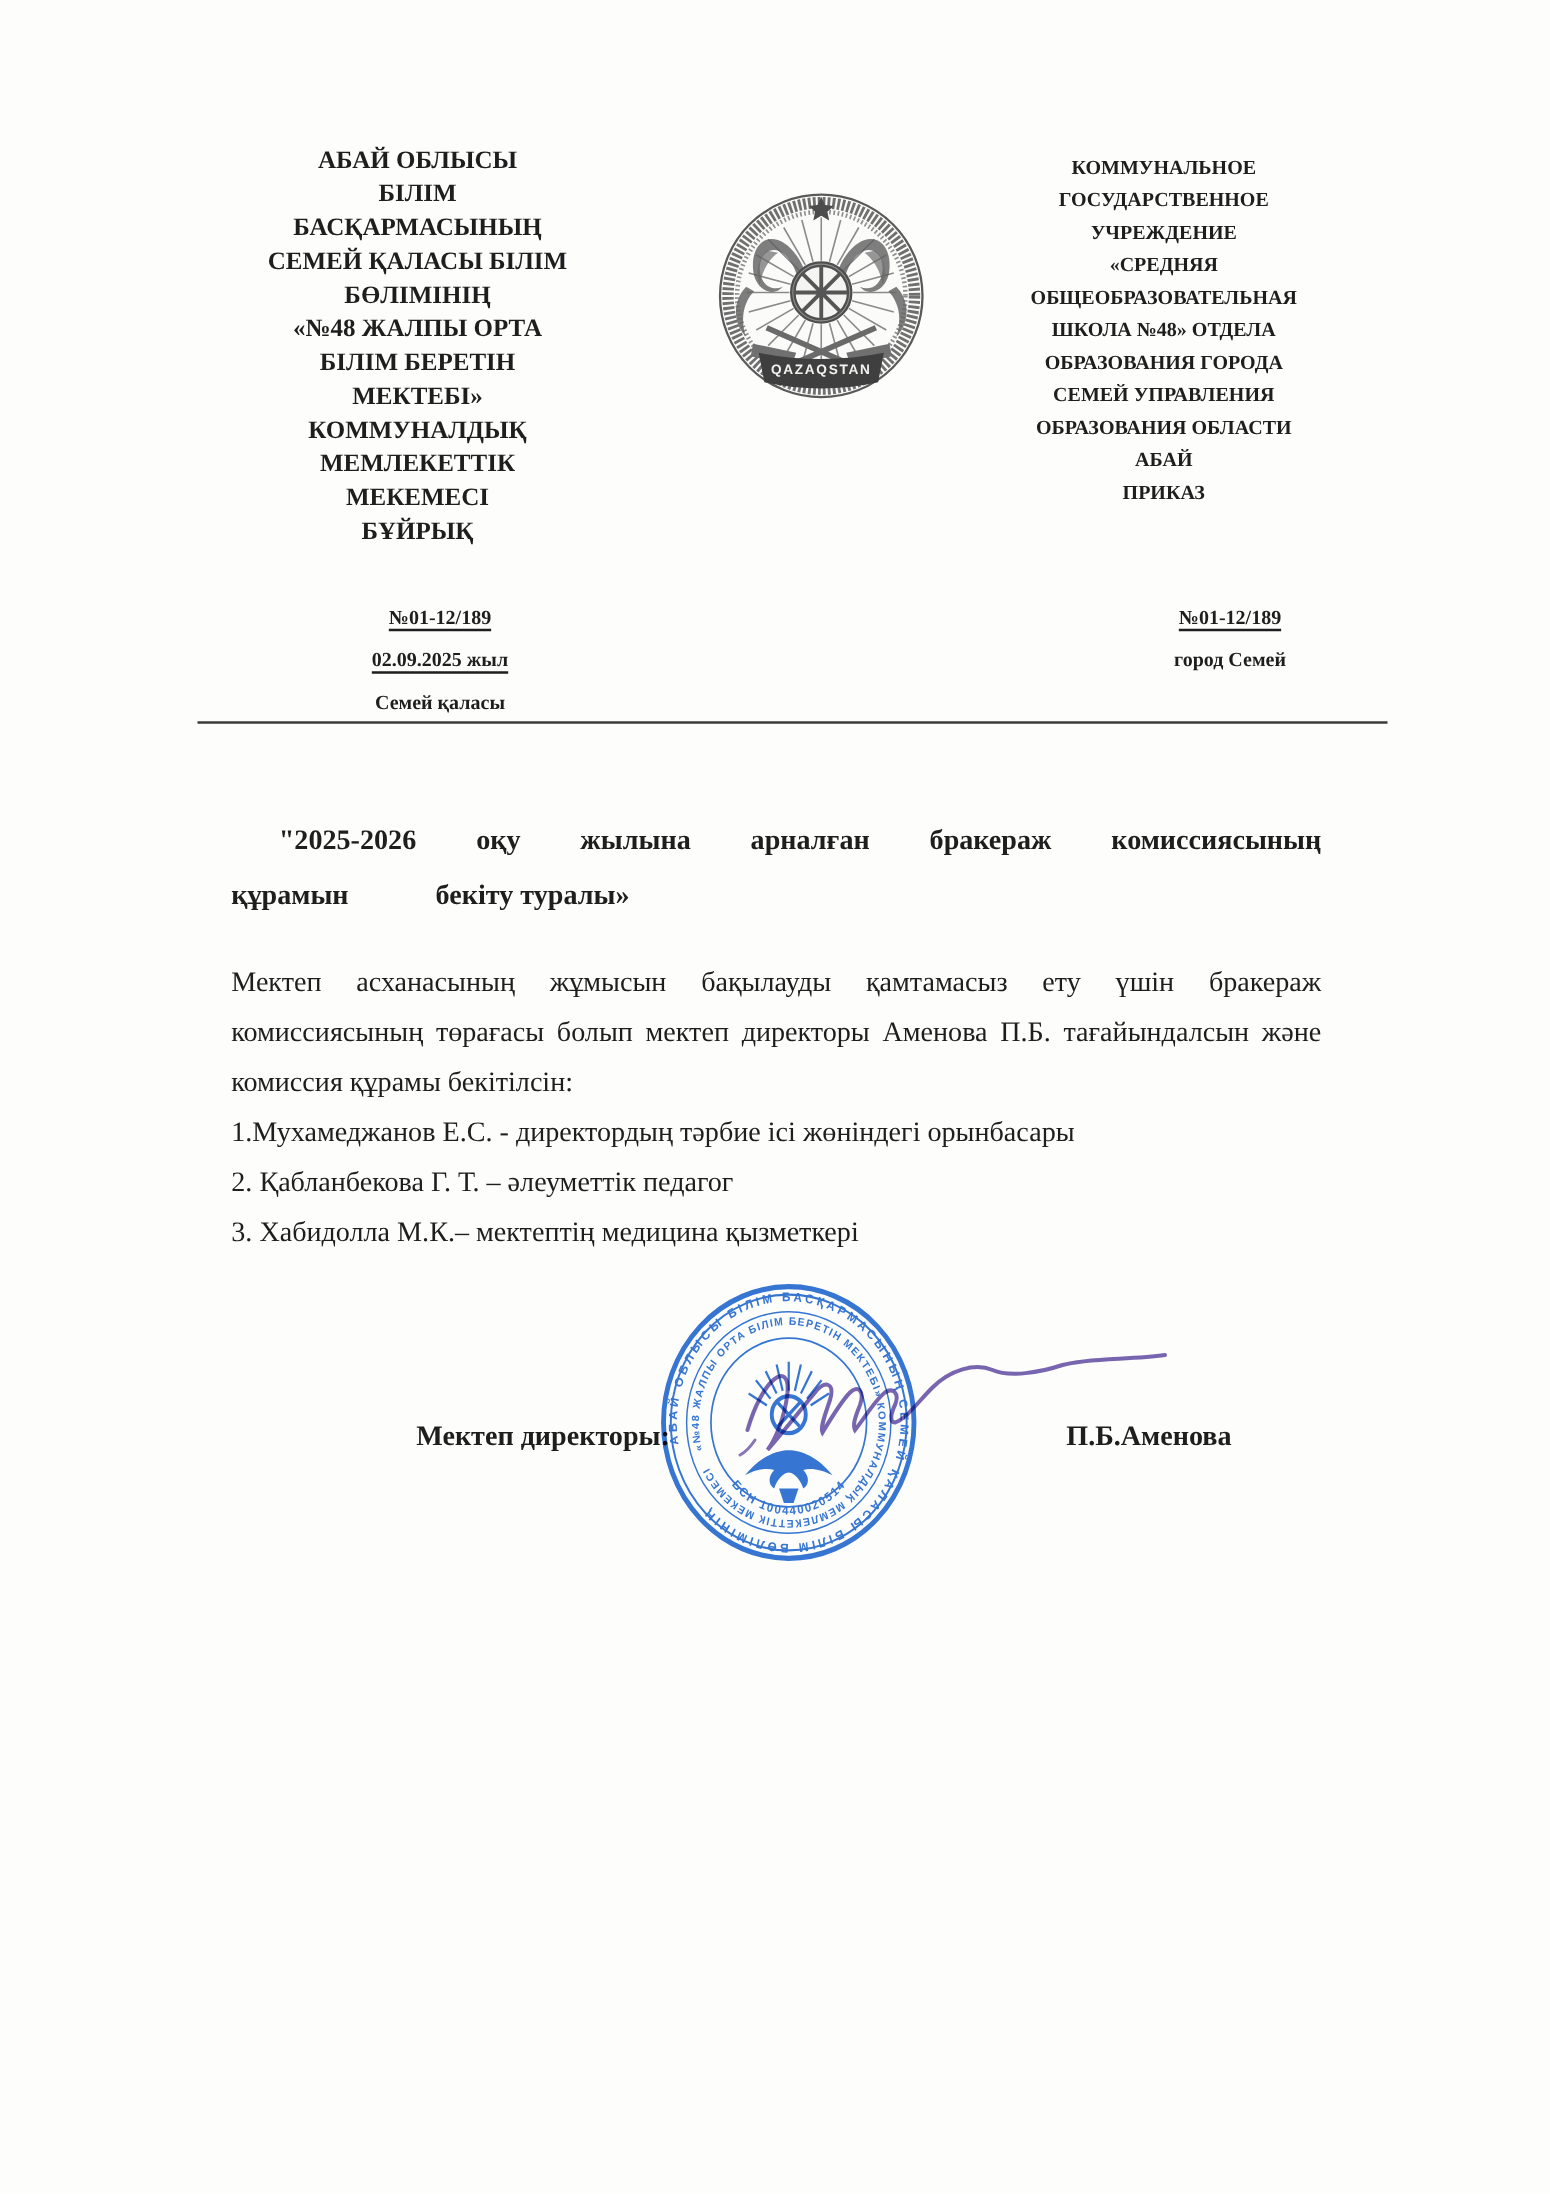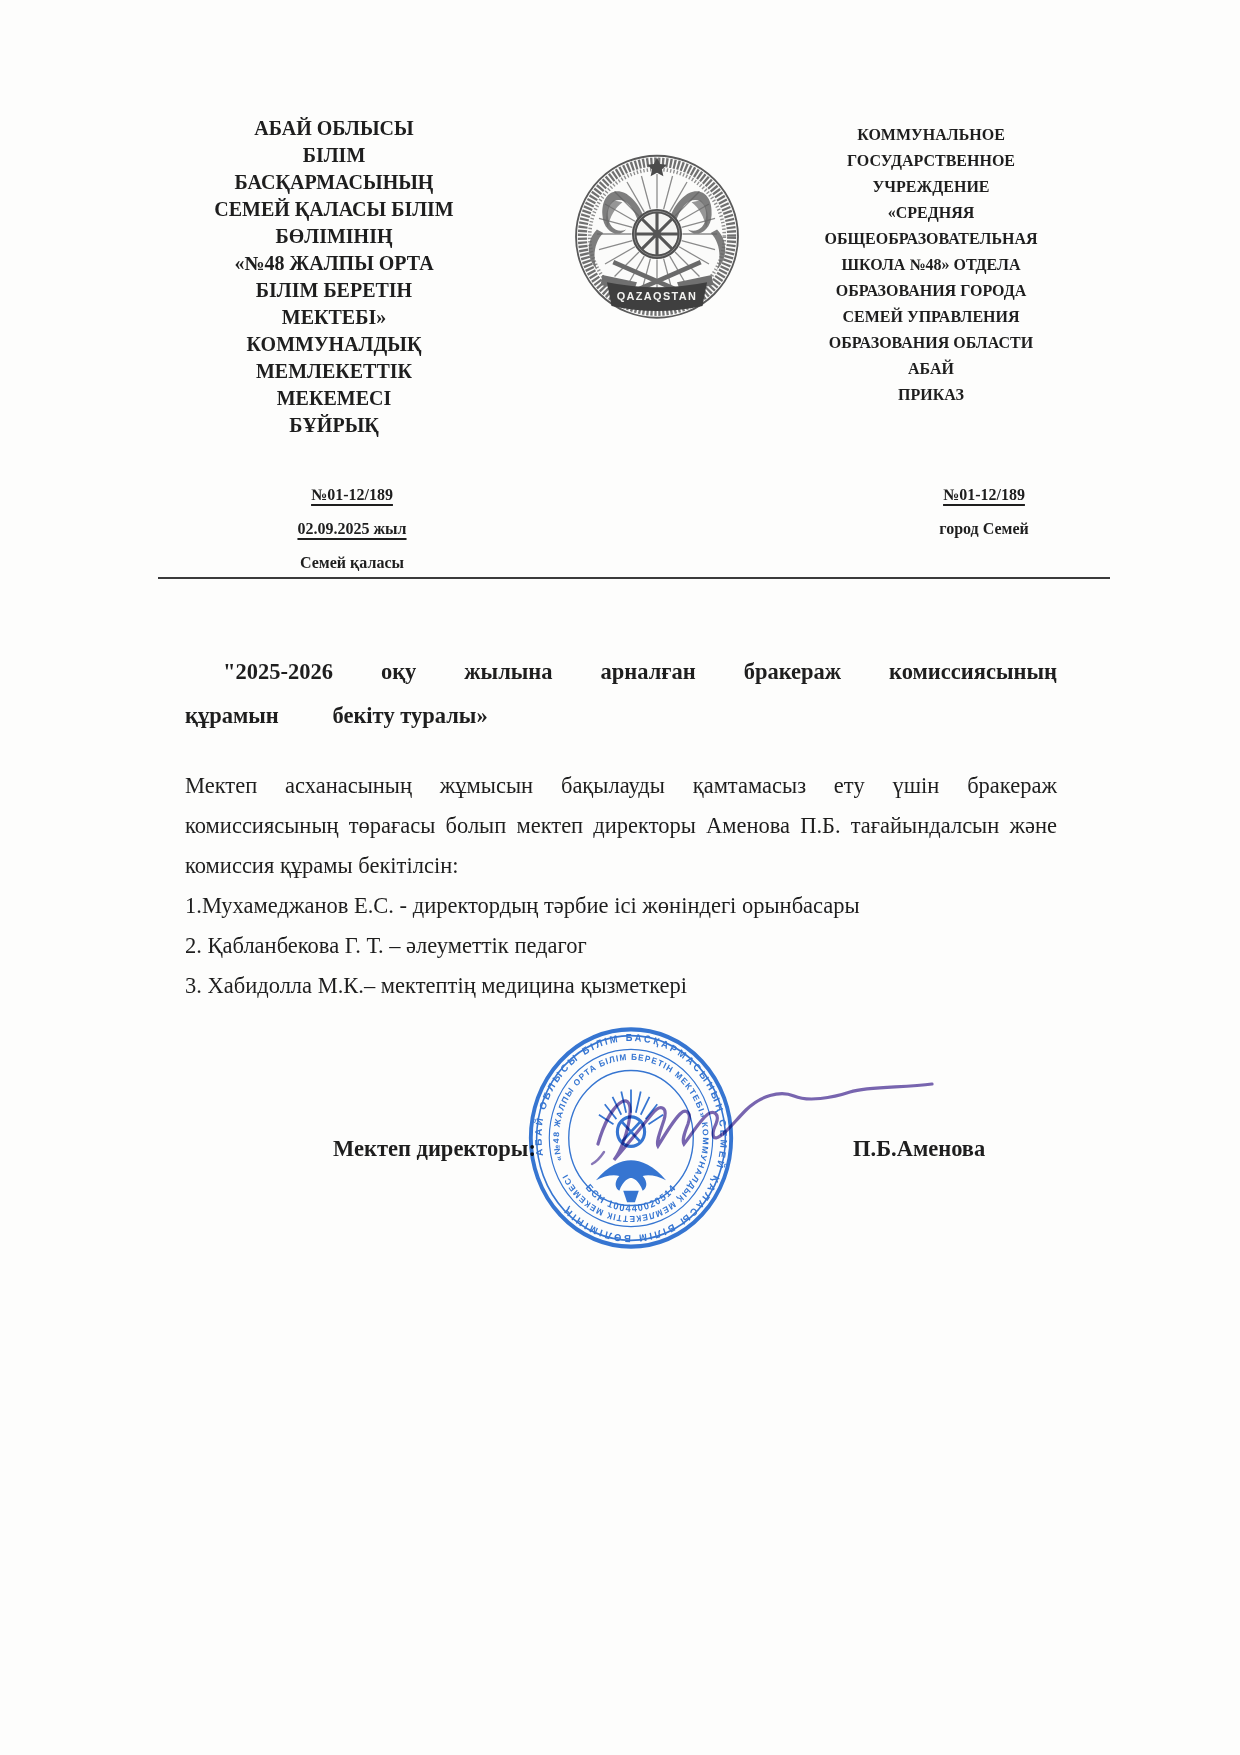--- a/index.html
+++ b/index.html
@@ -15,21 +15,21 @@
   .meta-left{left:186px;top:478px;}
   .meta-right{left:818px;top:478px;}
   .meta-number,.meta-date{
     font-weight:bold;text-decoration:underline;
     text-decoration-thickness:2px;text-underline-offset:4px;
   }
   .meta-city{font-weight:bold;}
   .rule{position:absolute;left:158px;top:577px;width:952px;height:2px;background:#3b3b3b;}
   .title{position:absolute;left:185px;top:650px;width:872px;font-weight:bold;font-size:22.5px;line-height:44px;}
   .title-l1{text-align:justify;text-align-last:justify;text-indent:38px;white-space:normal;}
-  .title-l2 .gap{margin-left:48px;}
+  .title-l2 .gap{margin-left:64px;}
   .body-par{position:absolute;left:185px;top:766px;width:872px;font-size:22.5px;line-height:40px;text-align:justify;}
   .list{position:absolute;left:185px;top:886px;width:900px;font-size:22.5px;line-height:40px;}
   .sig-role{position:absolute;left:333px;top:1136px;font-size:22.5px;font-weight:bold;z-index:1;}
   .sig-name{position:absolute;left:853px;top:1136px;font-size:22.5px;font-weight:bold;z-index:1;}
   .stamp{position:absolute;left:524px;top:1022px;width:214px;height:232px;z-index:2;
          mix-blend-mode:multiply;opacity:.95;}
   .scrawl{position:absolute;left:580px;top:1046px;width:380px;height:132px;z-index:3;
           mix-blend-mode:multiply;}
   .stamp text{font-family:"Liberation Sans","DejaVu Sans",sans-serif;font-weight:bold;}
   .emblem text{font-family:"Liberation Sans","DejaVu Sans",sans-serif;}

